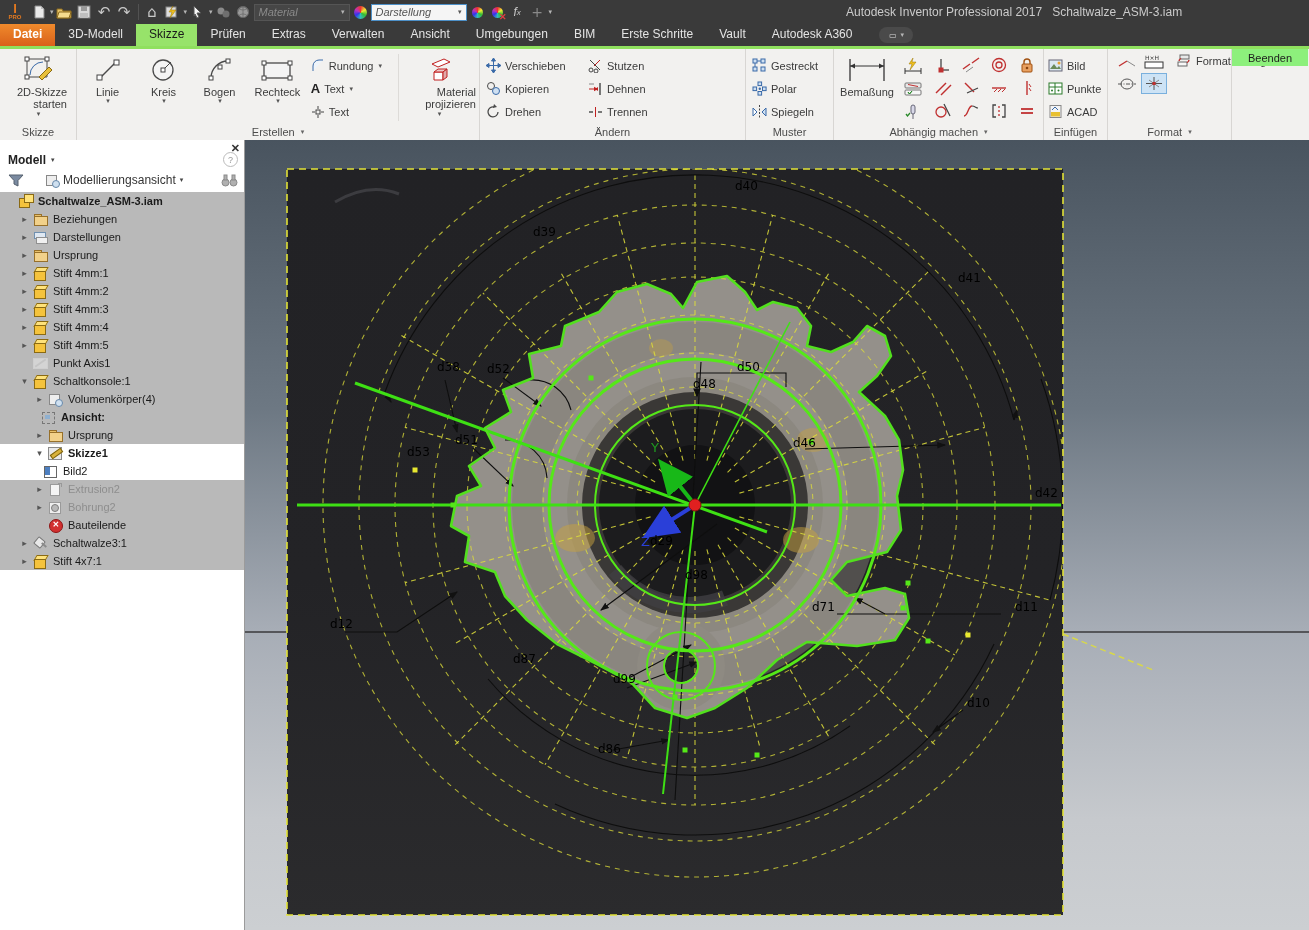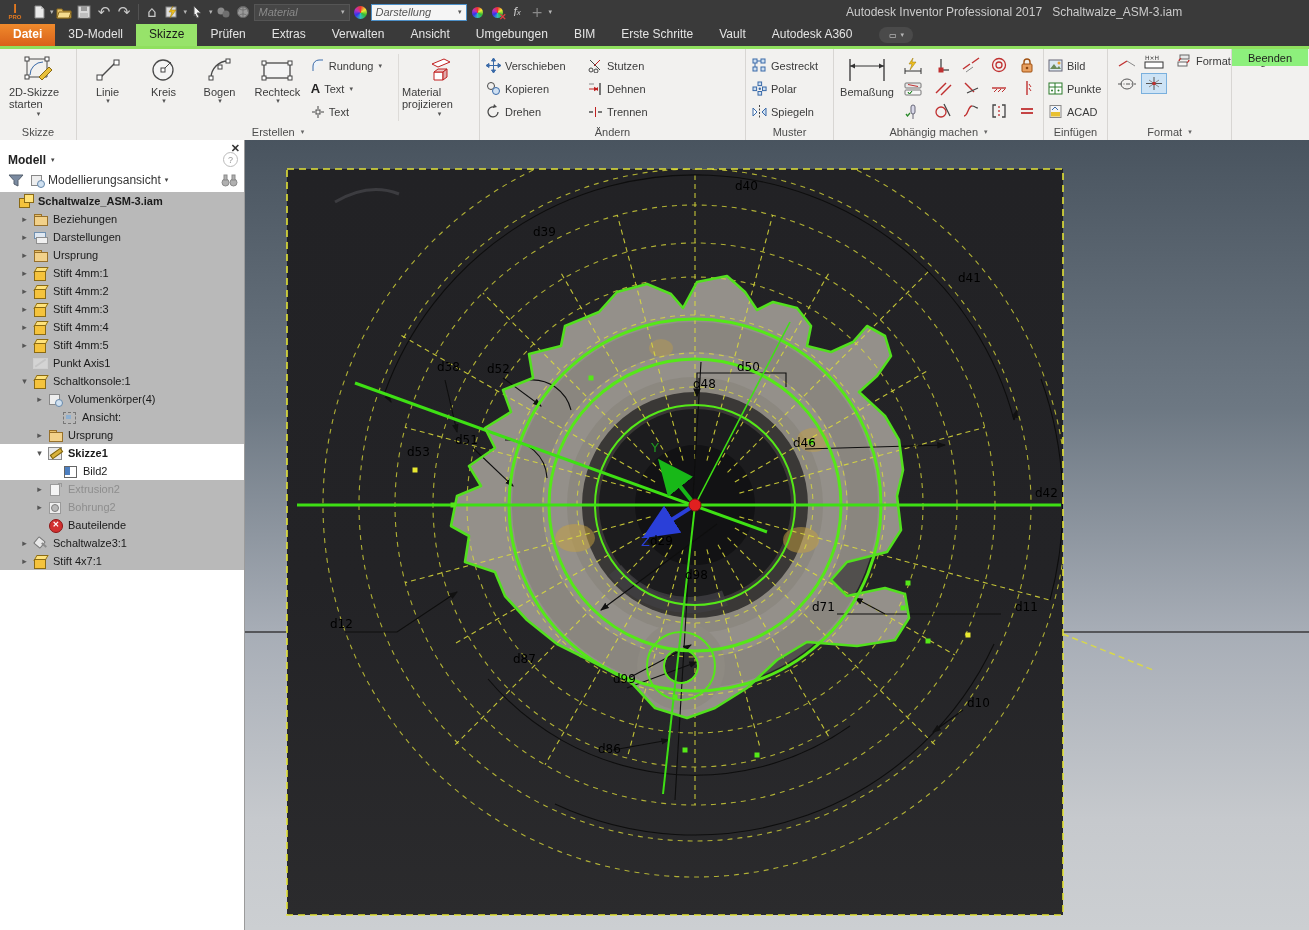--- a/index.html
+++ b/index.html
@@ -33,40 +33,40 @@
   .tab.active{background:#97e36a;color:#1a1a1a}
   .pill{margin:3px 0 3px 14px;width:34px;border-radius:8px;background:#4a4a4a;color:#ddd;
         display:flex;align-items:center;justify-content:center;gap:3px;font-size:8px}
 
   
   .ribbon{position:absolute;top:49px;left:0;width:1309px;height:91px;background:#f2f1ef;display:flex}
   .panel{position:relative;border-right:1px solid #d8d6d3;display:flex;flex-direction:column;box-sizing:border-box}
   .pbody{flex:1;display:flex;align-items:flex-start;padding:3px 3px 0 3px;gap:1px}
   .plabel{height:17px;font-size:11px;color:#4c4c4c;display:flex;align-items:center;justify-content:center;gap:5px}
   .plabel .caret{color:#666}
-  .bigbtn{width:58px;display:flex;flex-direction:column;align-items:center;text-align:left;
+  .bigbtn{width:58px;display:flex;flex-direction:column;align-items:center;text-align:right;
           font-size:11px;color:#3b3b3b;line-height:1.12;padding-top:2px}
   .bigbtn .bicon{height:32px;display:flex;align-items:center;justify-content:center}
   .scol{display:flex;flex-direction:column;justify-content:flex-start;padding-top:2px}
   .srow{display:flex;align-items:center;gap:4px;height:23px;font-size:11px;color:#3b3b3b;padding:0 3px;white-space:nowrap}
   .vsep{width:1px;background:#dddbd8;align-self:stretch;margin:2px 2px}
   .beenden-label{background:#8df07c;color:#1d1d1d}
   .cgrid{display:grid;grid-template-columns:repeat(4,27px);grid-auto-rows:22px;gap:1px;padding-top:2px}
   .cbtn{display:flex;align-items:center;justify-content:center;border:1px solid transparent}
   .cbtn.on{background:#cde3f5;border:1px solid #7ab0dd}
   .fgrid{display:grid;grid-template-columns:repeat(2,26px);grid-auto-rows:21px;gap:1px;padding:2px 2px 0 2px}
 
   
   .browser{position:absolute;top:140px;left:0;width:245px;height:790px;background:#fff;
            border-right:1px solid #9b9b9b;box-sizing:border-box;font-size:11px;color:#1a1a1a}
   .bx{position:absolute;top:2px;right:4px;color:#333;font-size:11px;font-weight:bold}
   .bhead{display:flex;align-items:center;gap:4px;padding:12px 6px 2px 8px;font-size:12px;font-weight:bold;color:#222}
   .bhelp{margin-left:auto;color:#999;border:1px solid #bbb;border-radius:50%;width:13px;height:13px;
          display:flex;align-items:center;justify-content:center;font-size:9px;font-weight:normal}
-  .btools{display:flex;align-items:center;gap:6px;padding:4px 6px 5px 8px;color:#444}
+  .btools{display:flex;align-items:center;gap:21px;padding:4px 6px 5px 8px;color:#444}
   .btools .vm{display:flex;align-items:center;gap:3px;font-size:12px;color:#333}
   .tree{position:relative}
   .trow{height:18px;display:flex;align-items:center;gap:3px;white-space:nowrap;overflow:hidden}
   .trow.gray{background:#b9b9b9}
   .trow.white{background:#fff}
   .trow .exp{width:11px;text-align:center;color:#555;font-size:9px;font-family:"DejaVu Sans",sans-serif}
   .trow .lbl{padding-left:2px}
   .trow.bold .lbl{font-weight:bold}
   .trow.dim .lbl{color:#8e8e8e}
 
@@ -728,36 +728,36 @@
       <div class="trow gray" style="padding-left: 19px;">
         <span class="exp">▾</span>
         <span class="ic ic-part"></span>
         <span class="lbl">Schaltkonsole:1</span>
       </div>
       <div class="trow gray" style="padding-left: 34px;">
         <span class="exp">▸</span>
         <span class="ic ic-solid"></span>
         <span class="lbl">Volumenkörper(4)</span>
       </div>
-      <div class="trow gray" style="padding-left: 48px;">
+      <div class="trow gray" style="padding-left: 27px; font-weight: bold;">
         <span class="exp"></span>
         <span class="ic ic-view"></span>
         <span class="lbl">Ansicht:</span>
       </div>
       <div class="trow gray" style="padding-left: 34px;">
         <span class="exp">▸</span>
         <span class="ic ic-folder"></span>
         <span class="lbl">Ursprung</span>
       </div>
       <div class="trow white bold" style="padding-left: 34px;">
         <span class="exp">▾</span>
         <span class="ic ic-sketch"></span>
         <span class="lbl">Skizze1</span>
       </div>
-      <div class="trow white" style="padding-left: 49px;">
+      <div class="trow white" style="padding-left: 29px;">
         <span class="exp"></span>
         <span class="ic ic-image"></span>
         <span class="lbl">Bild2</span>
       </div>
       <div class="trow gray dim" style="padding-left: 34px;">
         <span class="exp">▸</span>
         <span class="ic ic-extr"></span>
         <span class="lbl">Extrusion2</span>
       </div>
       <div class="trow gray dim" style="padding-left: 34px;">

